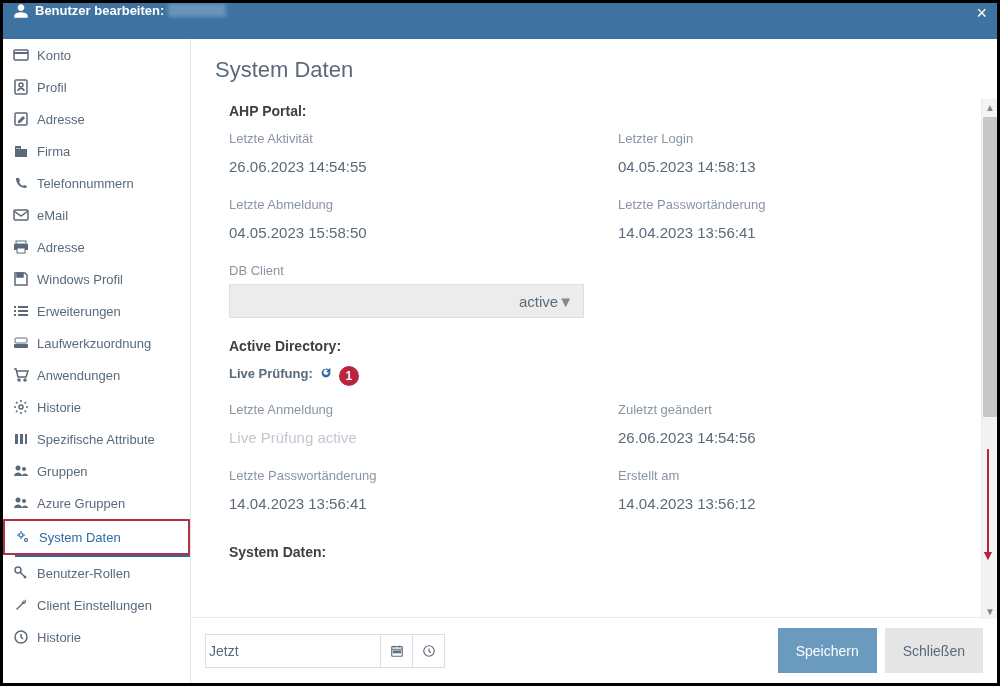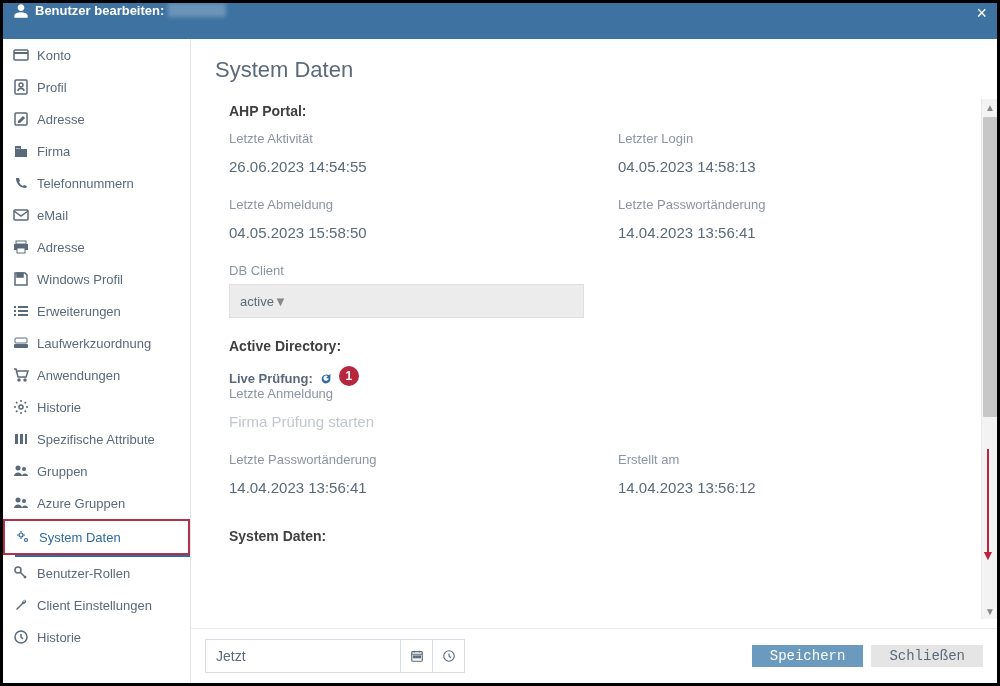--- a/index.html
+++ b/index.html
@@ -18,31 +18,31 @@
     .content { flex: 1; display: flex; flex-direction: column; position: relative; }
     .content-header { padding: 18px 24px 10px 24px; }
     .content-header h1 { font-size: 22px; font-weight: normal; color: #5a6a7a; }
     .scroll-area { flex: 1; overflow-y: auto; padding: 0 24px 10px 38px; position: relative; }
     .section-title { color: #404040; font-weight: bold; font-size: 14px; margin: 10px 0 12px 0; }
     .row { display: flex; gap: 34px; margin-bottom: 8px; }
     .field { flex: 1; }
     .field-label { font-size: 13px; color: #8a95a3; margin-bottom: 6px; }
     .field-value { font-size: 15px; color: #5a6a7a; padding: 6px 0 14px 0; }
     .field-value.muted { color: #c0c7cf; }
-    .select-box { background: #ececec; border: 1px solid #e0e0e0; height: 34px; display: flex; align-items: center; padding: 0 10px; font-size: 13px; justify-content: flex-start; max-width: 360px; }
-    .live-row { display: flex; align-items: flex-end; gap: 6px; margin-bottom: 0; }
+    .select-box { background: #ececec; border: 1px solid #e0e0e0; height: 34px; display: flex; align-items: center; padding: 0 10px; font-size: 15px; justify-content: flex-end; max-width: 360px; }
+    .live-row { display: flex; align-items: flex-start; gap: 6px; margin-bottom: 16px; }
     .live-row .label-bold { font-weight: bold; color: #5a6a7a; font-size: 13px; }
     .refresh-icon { width: 14px; height: 14px; fill: #2d6aa3; cursor: pointer; }
     .badge-num { background: #b8263d; color: #fff; border-radius: 50%; width: 20px; height: 20px; display: inline-flex; align-items: center; justify-content: center; font-size: 12px; font-weight: bold; }
     .footer { border-top: 1px solid #e8ecef; padding: 10px 14px; display: flex; align-items: center; gap: 8px; }
     .date-input-group { display: flex; align-items: stretch; }
-    .date-input { border: 1px solid #d9dee4; height: 34px; padding: 0 10px; font-size: 14px; color: #5a6a7a; width: 196px; }
+    .date-input { border: 1px solid #d9dee4; height: 34px; padding: 0 3px; font-size: 14px; color: #5a6a7a; width: 176px; }
     .date-btn { border: 1px solid #d9dee4; border-left: none; width: 32px; display: flex; align-items: center; justify-content: center; cursor: pointer; background: #fff; }
     .footer .spacer { flex: 1; }
-    .btn { height: 22px; padding: 0 18px; border: none; cursor: pointer; font-size: 14px; font-family: Liberation Mono, monospace; }
+    .btn { height: 45px; padding: 0 18px; border: none; cursor: pointer; font-size: 14px; }
     .btn-primary { background: #6a9abd; color: #fff; }
     .btn-secondary { background: #e5e5e5; color: #5a6a7a; }
     .scrollbar-fake { position: absolute; right: 0; top: 60px; bottom: 64px; width: 16px; background: #f3f3f3; border-left: 1px solid #e8e8e8; }
     .scrollbar-fake .arrow-up { position: absolute; top: 0; width: 16px; height: 16px; display: flex; align-items: center; justify-content: center; color: #888; font-size: 10px;}
     .scrollbar-fake .arrow-down { position: absolute; bottom: 0; width: 16px; height: 16px; display: flex; align-items: center; justify-content: center; color: #888; font-size: 10px;}
     .scrollbar-fake .thumb { position: absolute; top: 18px; width: 14px; left: 1px; height: 300px; background: #c7c7c7; border-radius: 1px; }
     .red-arrow { position: absolute; right: 2px; top: 410px; width: 14px; display:flex; flex-direction:column; align-items:center; }
     .red-arrow .shaft { width: 2px; height: 104px; background: #b8263d; }
     .red-arrow .head { color:#b8263d; font-size:14px; line-height:8px; margin-top:-2px; }
     svg { display: block; }
@@ -290,21 +290,25 @@
       <div class="live-row">
         <span class="label-bold">Live Prüfung:</span>
         <svg class="refresh-icon" viewBox="0 0 16 16">
             <path d="M8 3a5 5 0 104.9 4H11a3 3 0 11-.9-2.1L8 7h5V2l-1.8 1.8A5 5 0 008 3z"></path>
           </svg>
         <span class="badge-num">1</span>
       </div>
       <div class="row">
         <div class="field">
           <div class="field-label">Letzte Anmeldung</div>
-          <div class="field-value muted">Firma Prüfung starten</div>
+          <div class="field-value muted">Live Prüfung active</div>
+        </div>
+        <div class="field">
+          <div class="field-label">Zuletzt geändert</div>
+          <div class="field-value">26.06.2023 14:54:56</div>
         </div>
       </div>
       <div class="row">
         <div class="field">
           <div class="field-label">Letzte Passwortänderung</div>
           <div class="field-value">14.04.2023 13:56:41</div>
         </div>
         <div class="field">
           <div class="field-label">Erstellt am</div>
           <div class="field-value">14.04.2023 13:56:12</div>

